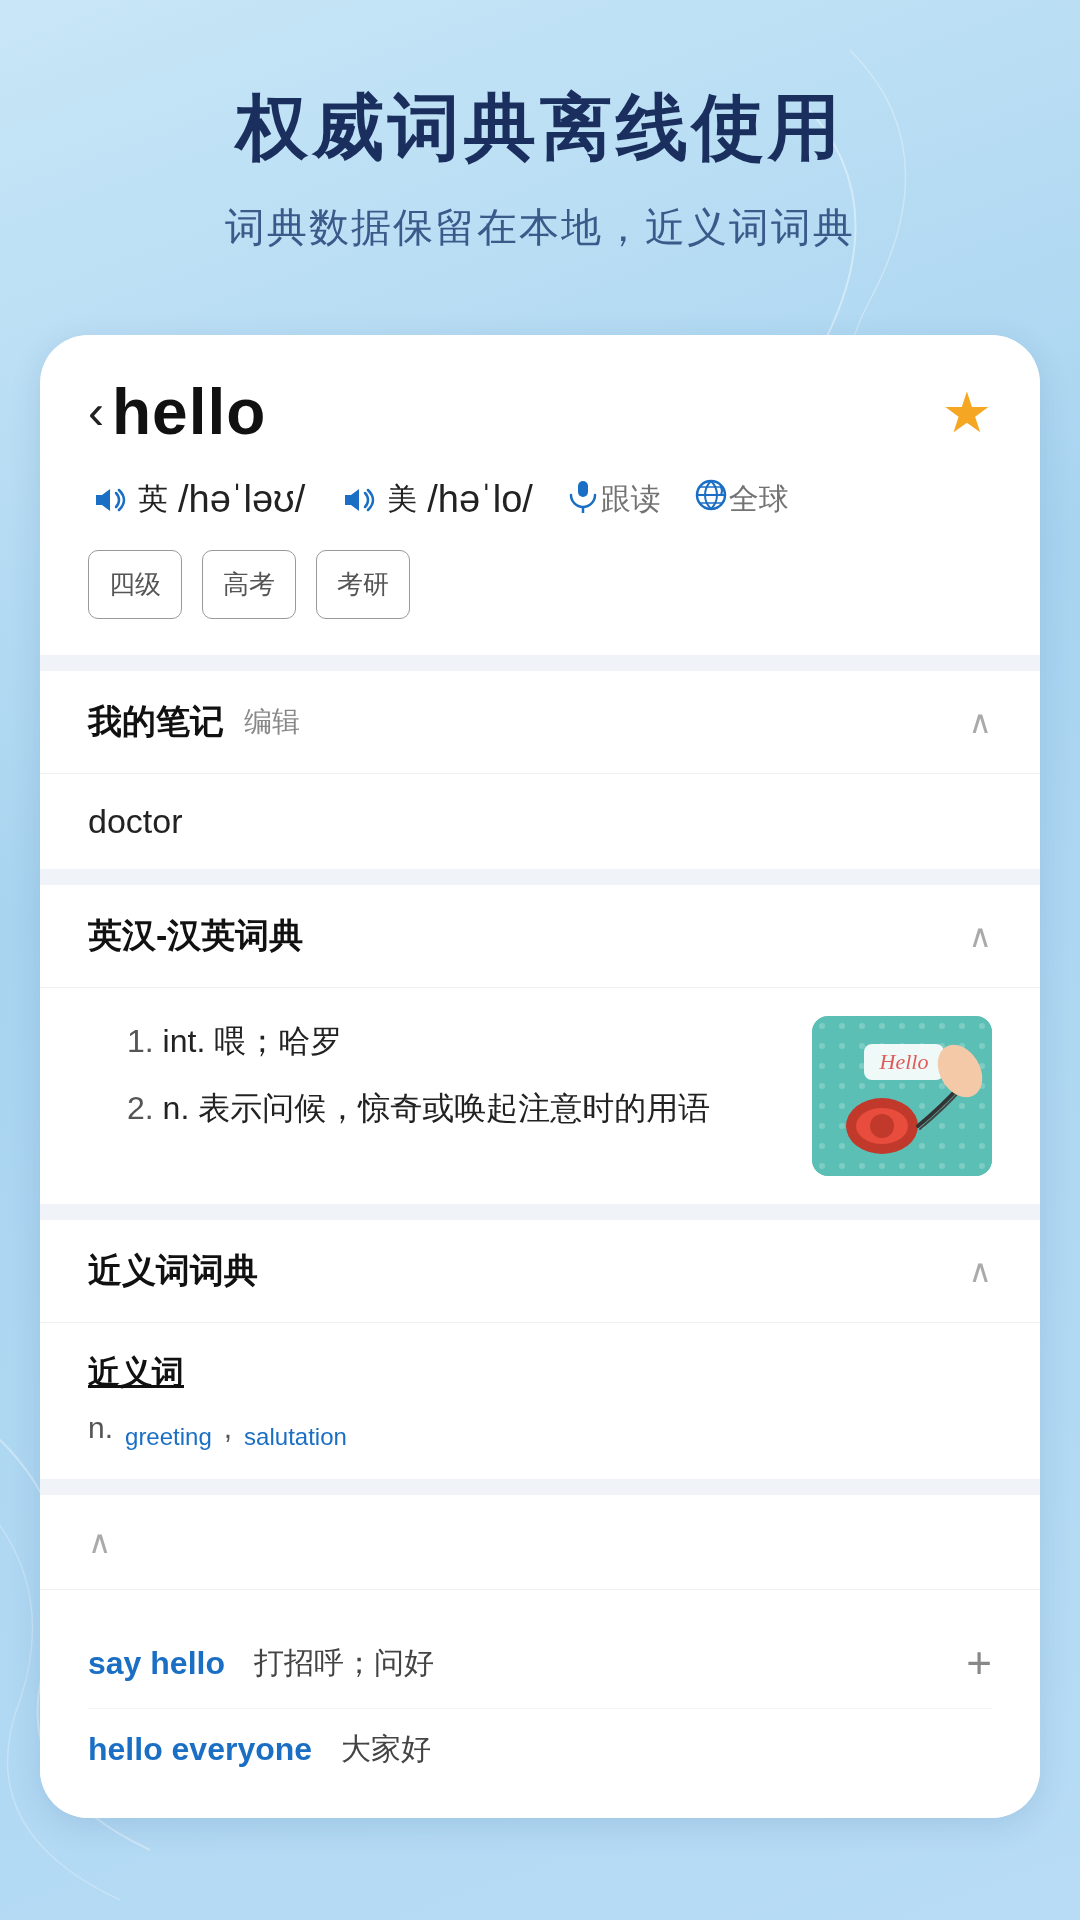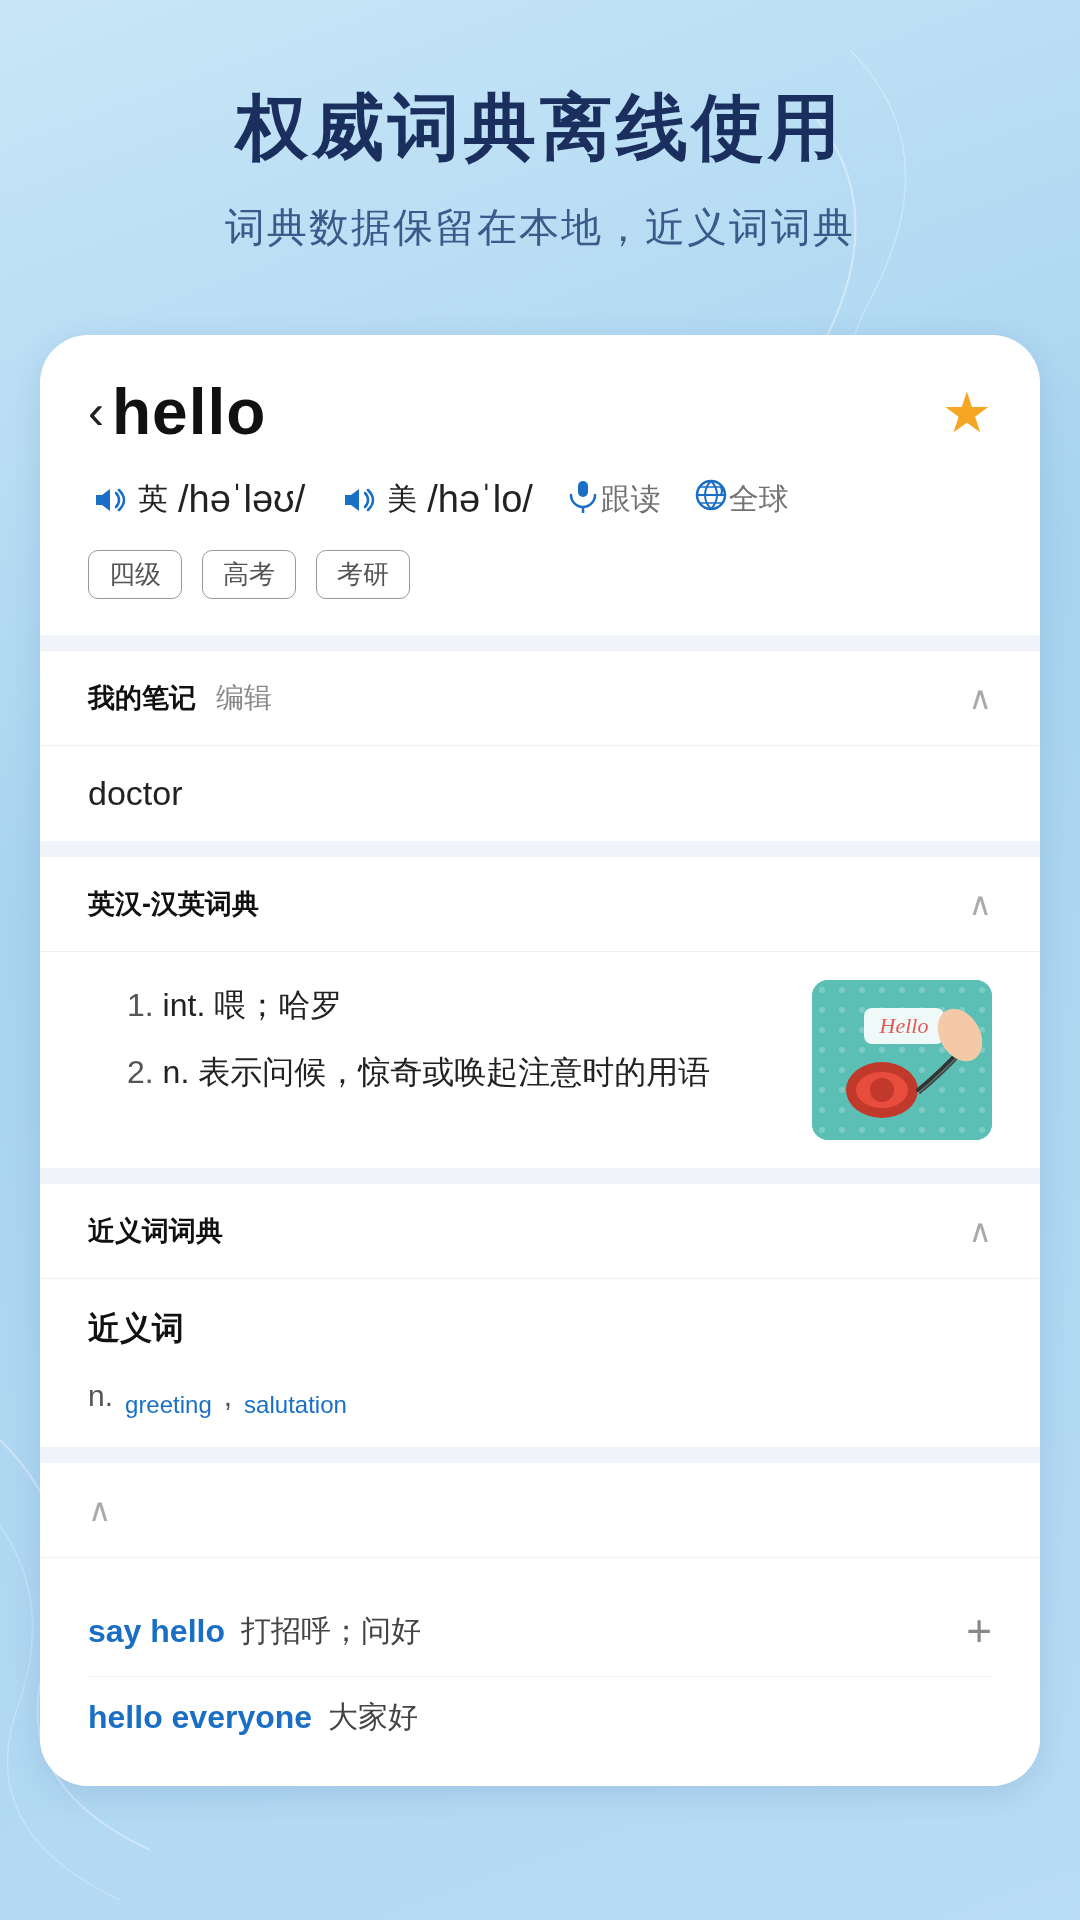--- a/index.html
+++ b/index.html
@@ -138,39 +138,39 @@
     }
 
     
     .tags-row {
       display: flex;
       gap: 20px;
     }
     .tag {
       border: 1.5px solid #999;
       border-radius: 10px;
-      padding: 6px 20px;
+      padding: 16px 20px;
       font-size: 26px;
       color: #555;
     }
 
     
     .section {
       background: white;
       margin-top: 16px;
     }
     .section-header {
       display: flex;
       align-items: center;
       justify-content: space-between;
       padding: 28px 48px;
       border-bottom: 1px solid #f0f0f0;
     }
     .section-title {
-      font-size: 27px;
+      font-size: 34px;
       font-weight: 600;
       color: #111;
     }
     .section-edit {
       font-size: 28px;
       color: #888;
     }
     .section-chevron {
       font-size: 32px;
       color: #aaa;
@@ -213,21 +213,22 @@
       justify-content: center;
       overflow: hidden;
       flex-shrink: 0;
     }
 
     
     .syn-category {
       font-size: 32px;
       font-weight: 600;
       color: #111;
-      margin-bottom: 22px;
+      margin-bottom: 10px;
+      text-decoration: underline;
     }
     .syn-row {
       display: flex;
       align-items: center;
       gap: 12px;
     }
     .syn-part {
       font-size: 30px;
       color: #555;
     }
@@ -246,21 +247,21 @@
       padding: 20px 0;
       border-bottom: 1px solid #f5f5f5;
     }
     .phrase-item:last-child {
       border-bottom: none;
       align-items: flex-end;
     }
     .phrase-left {
       display: flex;
       align-items: center;
-      gap: 16px;
+      gap: 29px;
     }
     .phrase-en {
       font-size: 32px;
       color: #1a6fc4;
       font-weight: 600;
     }
     .phrase-zh {
       font-size: 30px;
       color: #444;
     }

